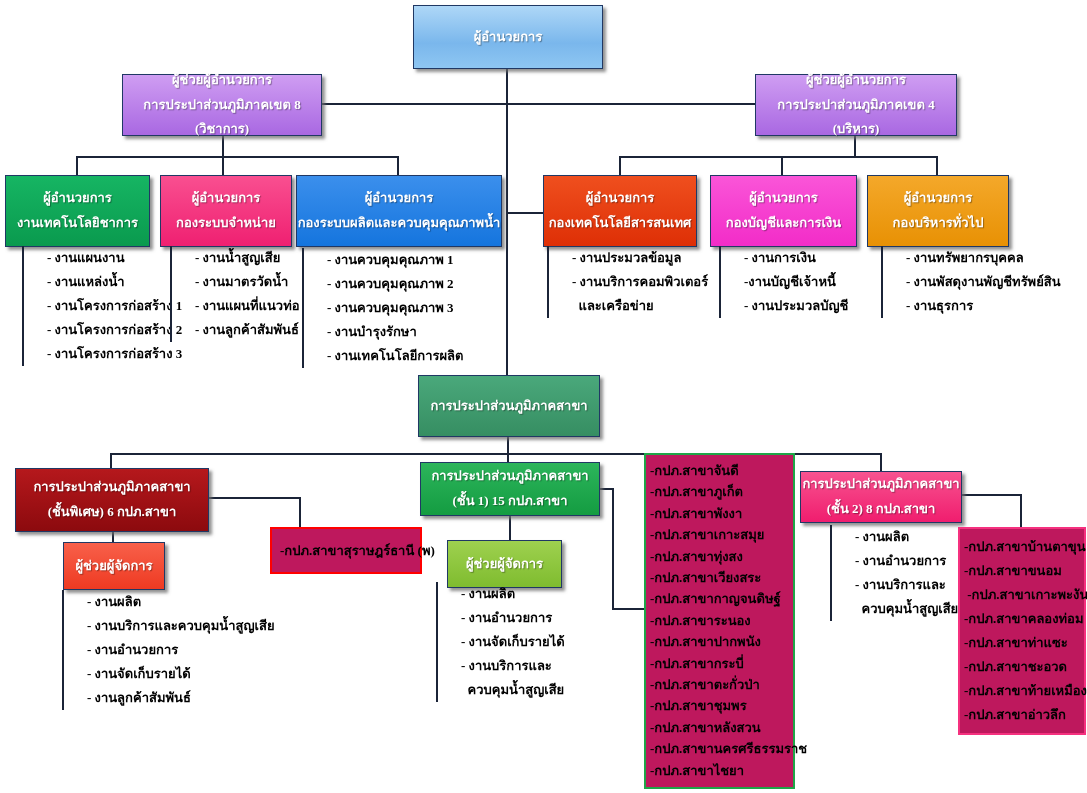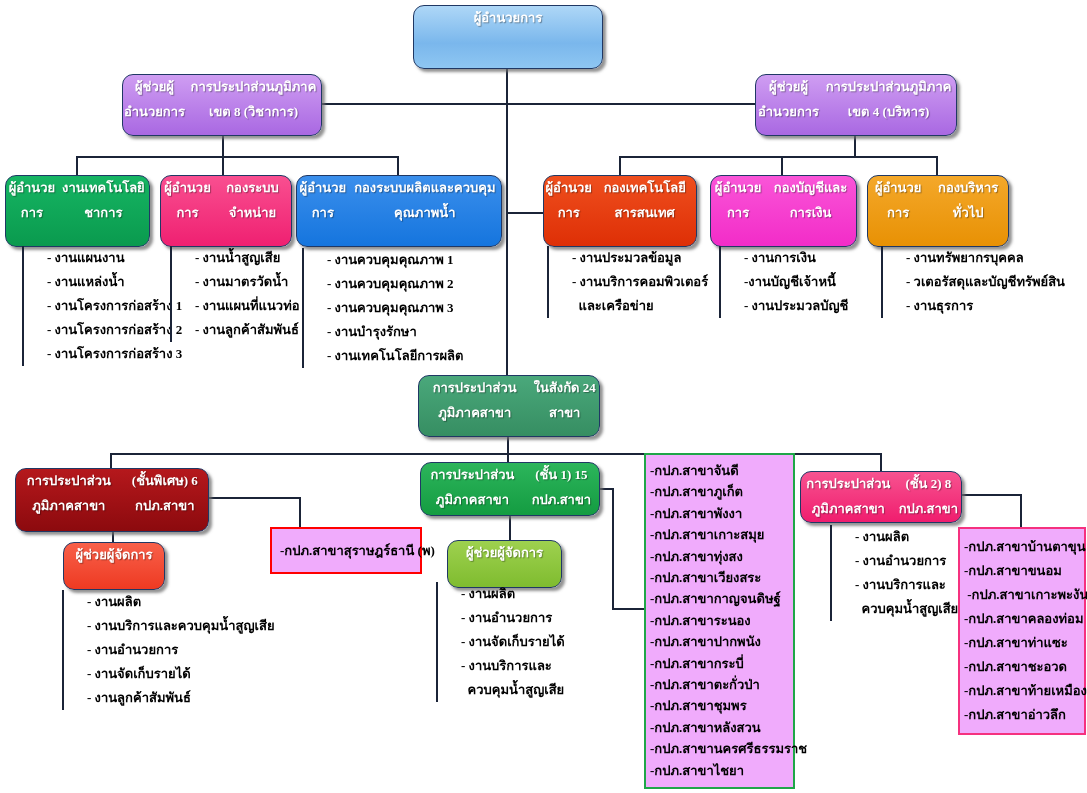--- a/index.html
+++ b/index.html
@@ -1,38 +1,38 @@
 <!DOCTYPE html>
 <html><head>
 <meta charset="utf-8">
 <style>
   html,body{margin:0;padding:0;background:#fff;}
   #canvas{position:relative;width:1087px;height:793px;background:#fff;overflow:hidden;
           font-family:"Liberation Serif","DejaVu Serif",serif;}
   .cl{position:absolute;background:#1b2438;}
   .obox{position:absolute;color:#fff;font-weight:bold;text-align:center;
-        display:flex;flex-direction:row;justify-content:center;
-        border:1.5px solid #203864;border-radius:11px;
+        display:flex;flex-direction:column;justify-content:center;
+        border:1.5px solid #203864;border-radius:0;
         box-shadow:3px 3px 3px rgba(110,110,110,.75);
         font-size:13px;line-height:1.9;text-shadow:1px 1px 1px rgba(0,0,0,.35);}
   .bg-root{background:linear-gradient(180deg,#aed7f7 0%,#7ab7ec 60%,#8ec6f2 100%);}
   .bg-dep{background:linear-gradient(180deg,#cf9df2,#a968e2);}
   .bg-d0{background:linear-gradient(180deg,#16b563,#0a9a4e);}
   .bg-d1{background:linear-gradient(180deg,#f94f90,#ef2071);}
   .bg-d2{background:linear-gradient(180deg,#3b8fec,#1575de);}
   .bg-d3{background:linear-gradient(180deg,#ef4f1e,#de2f06);}
   .bg-d4{background:linear-gradient(180deg,#fa55d8,#f22cc8);}
   .bg-d5{background:linear-gradient(180deg,#f4a82a,#e89104);}
   .bg-hq{background:linear-gradient(180deg,#4aa87b,#368e62);}
   .bg-g1{background:linear-gradient(180deg,#b5181c,#8c0a0e);}
   .bg-a1{background:linear-gradient(180deg,#f8604a,#ee3a22);}
   .bg-g2{background:linear-gradient(180deg,#2cb55b,#149c41);}
   .bg-a2{background:linear-gradient(180deg,#9ed14f,#7fbc2f);}
   .bg-g3{background:linear-gradient(180deg,#f75390,#f01d6e);}
-  .wbox{position:absolute;background:#f0abfc;color:#000;font-weight:bold;font-size:13px;
+  .wbox{position:absolute;background:#be185d;color:#000;font-weight:bold;font-size:13px;
         display:flex;flex-direction:column;justify-content:center;box-sizing:border-box;}
   .wbox.b-red{border:2px solid #ff0000;padding-left:8px;}
   .wbox.b-green{border:2px solid #1FA648;justify-content:flex-start;padding:5px 4px;}
   .wbox.b-pink{border:2px solid #F5317F;justify-content:flex-start;padding:6px 4px;}
   .wbox .line-item{white-space:pre;line-height:21.4px;}
   .wbox.b-pink .line-item{line-height:24px;}
   .vlist{position:absolute;border-left:2px solid #1b2438;padding-left:23px;
          color:#000;font-weight:bold;font-size:13px;}
   .vlist .line-item{white-space:pre;line-height:24px;}
 </style>
@@ -131,27 +131,26 @@
       <div class="line-item">- งานบริการคอมพิวเตอร์</div>
       <div class="line-item">  และเครือข่าย</div>
     </div>
   <div class="vlist" style="left:719px;top:246px;width:150px;">
       <div class="line-item">- งานการเงิน</div>
       <div class="line-item">-งานบัญชีเจ้าหนี้</div>
       <div class="line-item">- งานประมวลบัญชี</div>
     </div>
   <div class="vlist" style="left:881px;top:246px;width:180px;">
       <div class="line-item">- งานทรัพยากรบุคคล</div>
-      <div class="line-item">- วเตอรัสดุและบัญชีทรัพย์สิน</div>
+      <div class="line-item">- งานพัสดุงานพัญชีทรัพย์สิน</div>
       <div class="line-item">- งานธุรการ</div>
     </div>
 
   <div class="obox bg-hq" style="left:418px;top:375px;width:180px;height:60px;">
     <div>การประปาส่วนภูมิภาคสาขา</div>
-    <div>ในสังกัด 24 สาขา</div>
   </div>
 
   <div class="obox bg-g1" style="left:15px;top:468px;width:192px;height:62px;">
     <div>การประปาส่วนภูมิภาคสาขา</div>
     <div>(ชั้นพิเศษ) 6 กปภ.สาขา</div>
   </div>
   <div class="obox bg-a1" style="left:63px;top:542px;width:100px;height:46px;">
     <div>ผู้ช่วยผู้จัดการ</div>
   </div>
   <div class="wbox b-red" style="left:226px;top:527px;width:152px;height:47px;margin-left:44px;">

